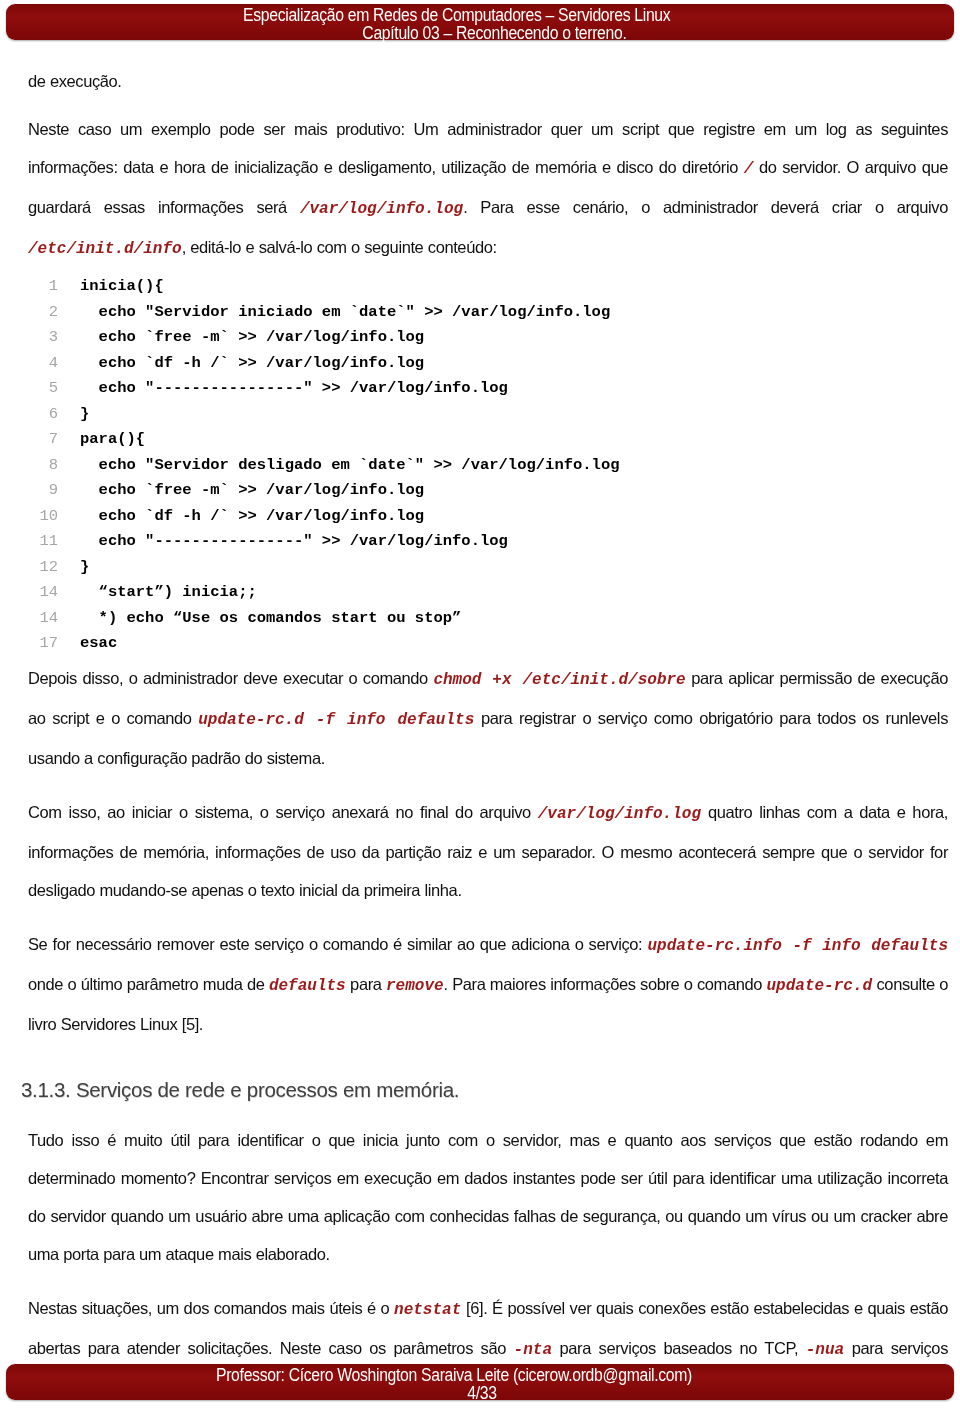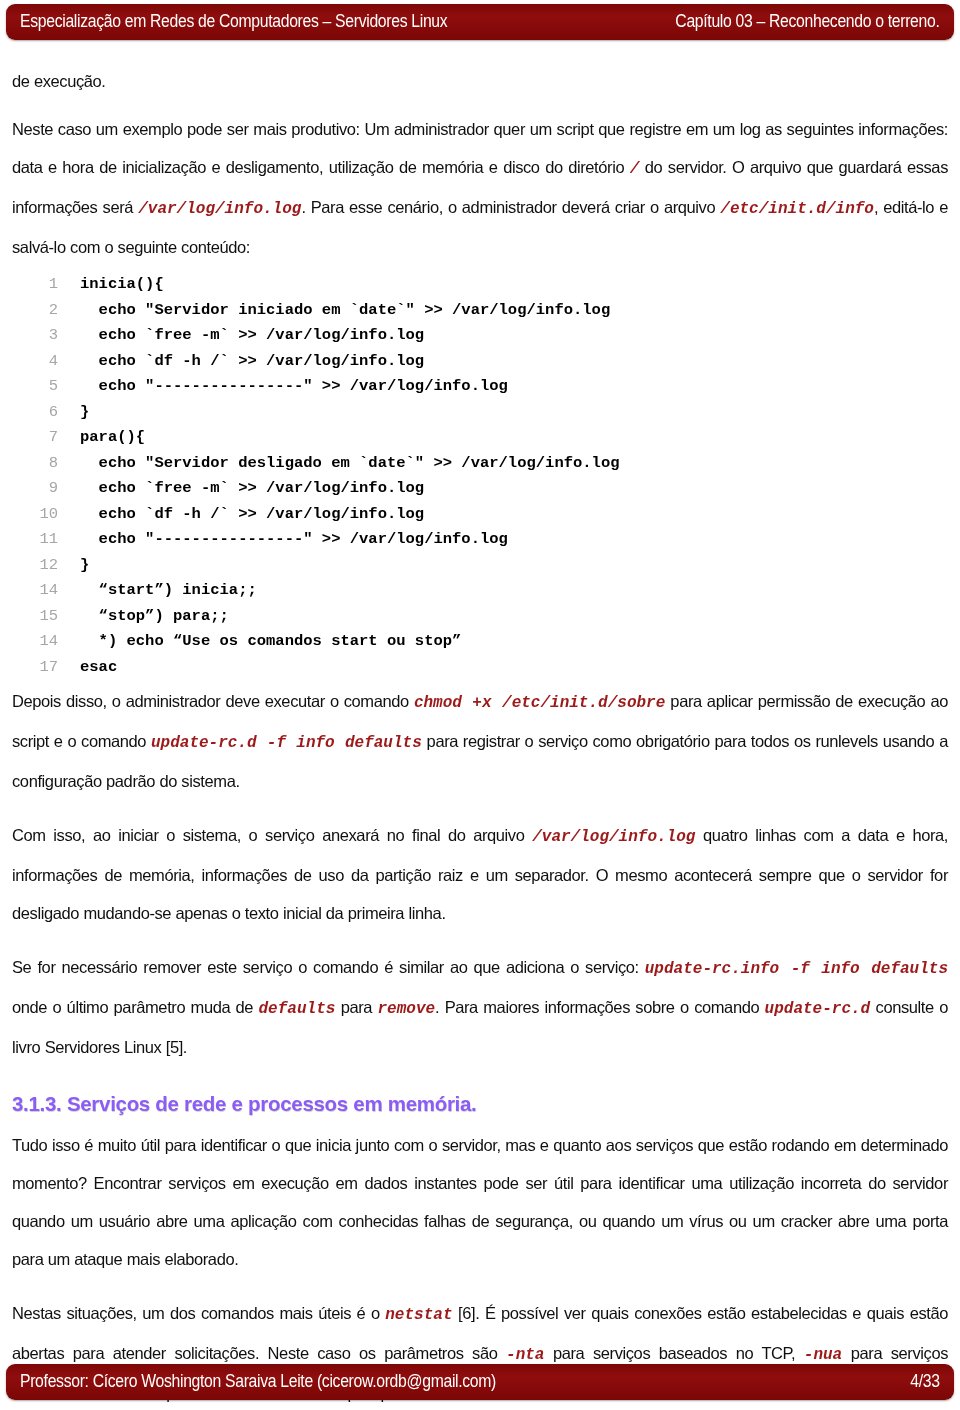--- a/index.html
+++ b/index.html
@@ -25,20 +25,21 @@
     height: 36px;
     background: #8d0a0a;
     background: linear-gradient(180deg, #7e0707 0%, #8f0d0d 35%, #7c0606 100%);
     border-radius: 9px;
     box-shadow: 0 1px 2px rgba(0,0,0,0.35);
     display: flex;
     align-items: center;
     justify-content: space-between;
     box-sizing: border-box;
     padding: 3px 14px;
+    flex-direction: column;
   }
   .bar-header { top: 4px; }
   .bar-footer { top: 1364px; }
   .bar span {
     color: #ffffff;
     font-family: "Liberation Sans", "DejaVu Sans", sans-serif;
     font-size: 17.5px;
     line-height: 1;
     letter-spacing: -0.35px;
     transform: scaleX(0.9);
@@ -51,21 +52,21 @@
 
   
   .content {
     position: absolute;
     top: 62px;
     left: 12px;
     width: 936px;
   }
 
   p.para {
-    margin: 0 0 0 0;
+    margin: 0 0 0 16px;
     font-family: "Liberation Sans", "DejaVu Sans", sans-serif;
     font-size: 16.5px;
     line-height: 38px;
     text-align: justify;
     color: #101010;
     letter-spacing: -0.4px;
     word-spacing: 0.2px;
   }
   p.para.nojust { text-align: left; }
 
@@ -111,25 +112,25 @@
   .ct {
     color: #000000;
     font-weight: bold;
     font-family: "Liberation Mono", "DejaVu Sans Mono", monospace;
     font-size: 15.5px;
     white-space: pre;
   }
 
   
   h2.section {
-    margin: 0;
+    margin: 9px;
     font-family: "Liberation Sans", "DejaVu Sans", sans-serif;
     font-size: 20.5px;
-    font-weight: bold;
-    color: #8b5cf6;
+    font-weight: normal;
+    color: #404040;
     letter-spacing: -0.3px;
     text-shadow: 0.5px 0.5px 0 rgba(0,0,0,0.18);
   }
 </style>
 </head>
 <body>
 
 <div class="bar bar-header">
   <span>Especialização em Redes de Computadores – Servidores Linux</span>
   <span class="right">Capítulo 03 – Reconhecendo o terreno.</span>
@@ -152,21 +153,20 @@
     <div class="code-line"><span class="ln">4</span><span class="ct">  echo `df -h /` &gt;&gt; /var/log/info.log</span></div>
     <div class="code-line"><span class="ln">5</span><span class="ct">  echo "----------------" &gt;&gt; /var/log/info.log</span></div>
     <div class="code-line"><span class="ln">6</span><span class="ct">}</span></div>
     <div class="code-line"><span class="ln">7</span><span class="ct">para(){</span></div>
     <div class="code-line"><span class="ln">8</span><span class="ct">  echo "Servidor desligado em `date`" &gt;&gt; /var/log/info.log</span></div>
     <div class="code-line"><span class="ln">9</span><span class="ct">  echo `free -m` &gt;&gt; /var/log/info.log</span></div>
     <div class="code-line"><span class="ln">10</span><span class="ct">  echo `df -h /` &gt;&gt; /var/log/info.log</span></div>
     <div class="code-line"><span class="ln">11</span><span class="ct">  echo "----------------" &gt;&gt; /var/log/info.log</span></div>
     <div class="code-line"><span class="ln">12</span><span class="ct">}</span></div>
     <div class="code-line"><span class="ln">14</span><span class="ct">  “start”) inicia;;</span></div>
-    <div class="code-line"><span class="ln">15</span><span class="ct">  “stop”) para;;</span></div>
     <div class="code-line"><span class="ln">14</span><span class="ct">  *) echo “Use os comandos start ou stop”</span></div>
     <div class="code-line"><span class="ln">17</span><span class="ct">esac</span></div>
   </div>
 
   <p class="para"><span>Depois disso, o administrador deve executar o comando </span><code class="inline">chmod +x /etc/init.d/sobre</code><span> para aplicar permissão de execução ao script e o comando </span><code class="inline">update-rc.d -f info defaults</code><span> para registrar o serviço como obrigatório para todos os runlevels usando a configuração padrão do sistema.</span></p>
 
   <div class="gap-md"></div>
 
   <p class="para"><span>Com isso, ao iniciar o sistema, o serviço anexará no final do arquivo </span><code class="inline">/var/log/info.log</code><span> quatro linhas com a data e hora, informações de memória, informações de uso da partição raiz e um separador. O mesmo acontecerá sempre que o servidor for desligado mudando-se apenas o texto inicial da primeira linha.</span></p>
 

